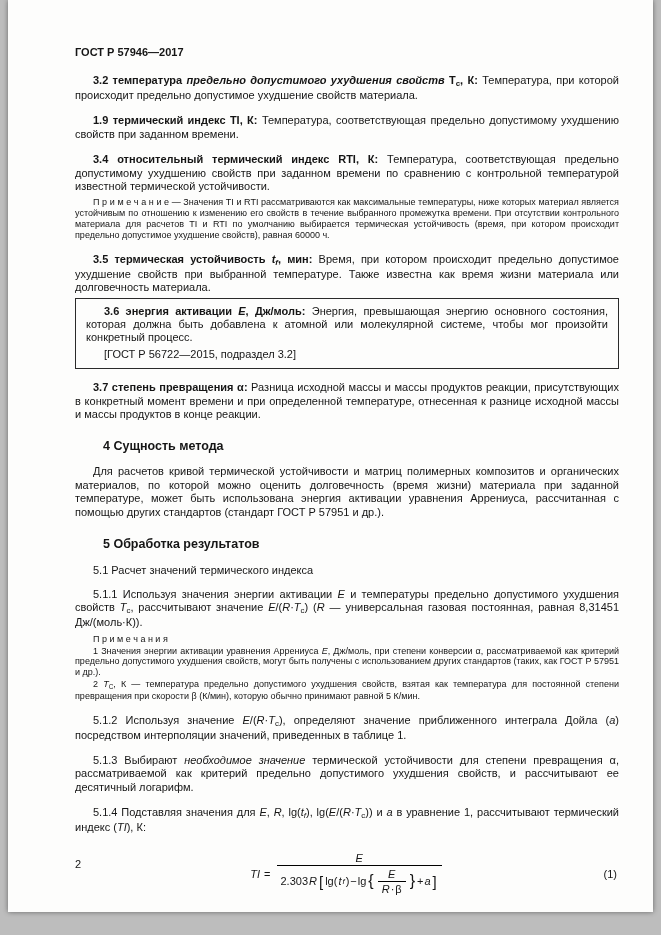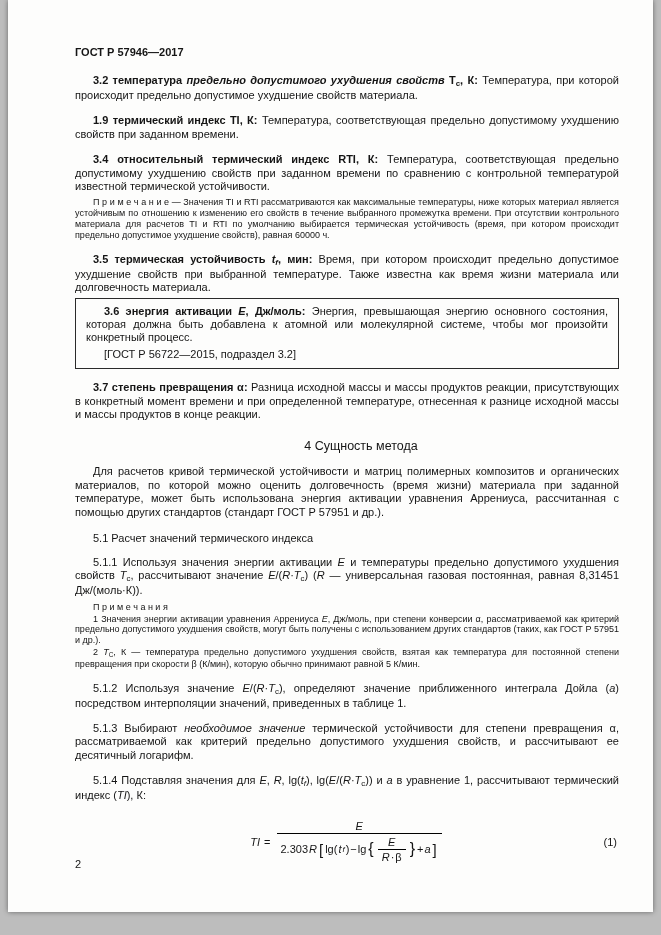--- a/index.html
+++ b/index.html
@@ -32,23 +32,22 @@
   p.note-title { margin: 4px 0 0 0; }
   p.note-item { margin: 1px 0 1px 0; }
   .defbox {
     border: 1px solid #2a2a2a;
     padding: 6px 10px 7px 10px;
     margin: 1px 0 7px 0;
   }
   .defbox p { margin: 0; }
   .defbox p + p { margin-top: 3px; }
   h2.sec {
-    font-size: 12.5px; font-weight: normal;
+    font-size: 12.5px; font-weight: bold;
     margin: 18px 0 11px 28px;
-    text-align: center;
   }
   h3.subsec {
     font-size: 11px; font-weight: normal;
     margin: 13px 0 8px 18px;
   }
   .b { font-weight: bold; }
   .i { font-style: italic; }
   .sub { font-size: 0.72em; vertical-align: -0.3em; }
   .formula-row {
     position: relative;
@@ -85,20 +84,21 @@
   <div class="defbox">
     <p class="bodytext"><span class="b">3.6 энергия активации </span><span class="b i">E</span><span class="b">, Дж/моль:</span><span> Энергия, превышающая энергию основного состояния, которая должна быть добавлена к атомной или молекулярной системе, чтобы мог произойти конкретный процесс.</span></p>
     <p class="bodytext"><span>[ГОСТ Р 56722—2015, подраздел 3.2]</span></p>
   </div>
 
   <p class="bodytext"><span class="b">3.7 степень превращения α:</span><span> Разница исходной массы и массы продуктов реакции, присутствующих в конкретный момент времени и при определенной температуре, отнесенная к разнице исходной массы и массы продуктов в конце реакции.</span></p>
 
   <h2 class="sec">4 Сущность метода</h2>
   <p class="bodytext"><span>Для расчетов кривой термической устойчивости и матриц полимерных композитов и органических материалов, по которой можно оценить долговечность (время жизни) материала при заданной температуре, может быть использована энергия активации уравнения Аррениуса, рассчитанная с помощью других стандартов (стандарт ГОСТ Р 57951 и др.).</span></p>
 
+  <h2 class="sec">5 Обработка результатов</h2>
   <h3 class="subsec">5.1 Расчет значений термического индекса</h3>
 
   <p class="bodytext"><span>5.1.1 Используя значения энергии активации </span><span class="i">E</span><span> и температуры предельно допустимого ухудшения свойств </span><span class="i">T</span><span class="sub">с</span><span>, рассчитывают значение </span><span class="i">E</span><span>/(</span><span class="i">R</span><span>·</span><span class="i">T</span><span class="sub">c</span><span>) (</span><span class="i">R</span><span> — универсальная газовая постоянная, равная 8,31451 Дж/(моль·К)).</span></p>
 
   <p class="note note-title">П р и м е ч а н и я</p>
   <p class="note note-item"><span>1 Значения энергии активации уравнения Аррениуса </span><span class="i">E</span><span>, Дж/моль, при степени конверсии α, рассматриваемой как критерий предельно допустимого ухудшения свойств, могут быть получены с использованием других стандартов (таких, как ГОСТ Р 57951 и др.).</span></p>
   <p class="note note-item"><span>2 </span><span class="i">T</span><span class="sub">C</span><span>, К — температура предельно допустимого ухудшения свойств, взятая как температура для постоянной степени превращения при скорости β (К/мин), которую обычно принимают равной 5 К/мин.</span></p>
 
   <p class="bodytext"><span>5.1.2 Используя значение </span><span class="i">E</span><span>/(</span><span class="i">R</span><span>·</span><span class="i">T</span><span class="sub">c</span><span>), определяют значение приближенного интеграла Дойла (</span><span class="i">a</span><span>) посредством интерполяции значений, приведенных в таблице 1.</span></p>
   <p class="bodytext"><span>5.1.3 Выбирают </span><span class="i">необходимое значение</span><span> термической устойчивости для степени превращения α, рассматриваемой как критерий предельно допустимого ухудшения свойств, и рассчитывают ее десятичный логарифм.</span></p>

